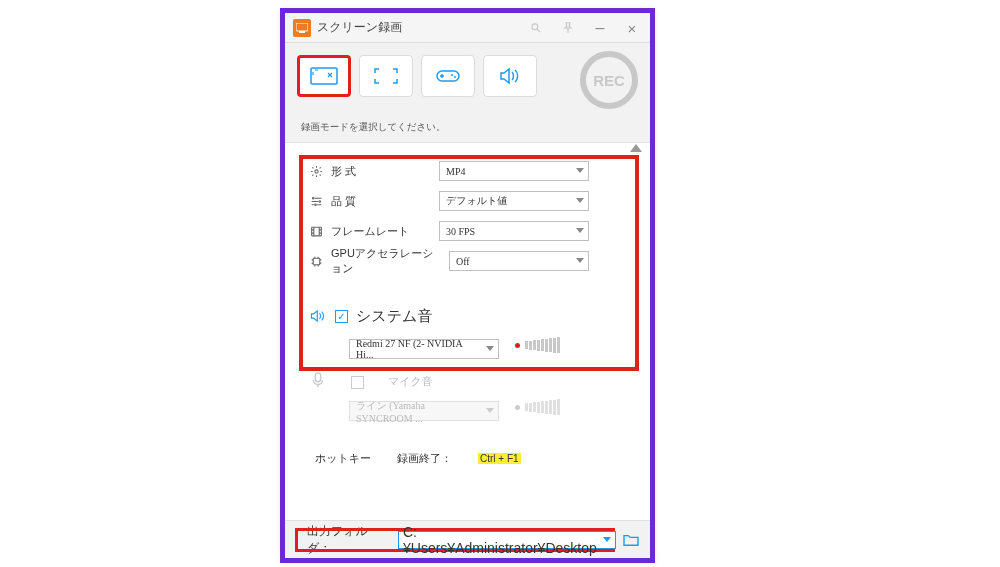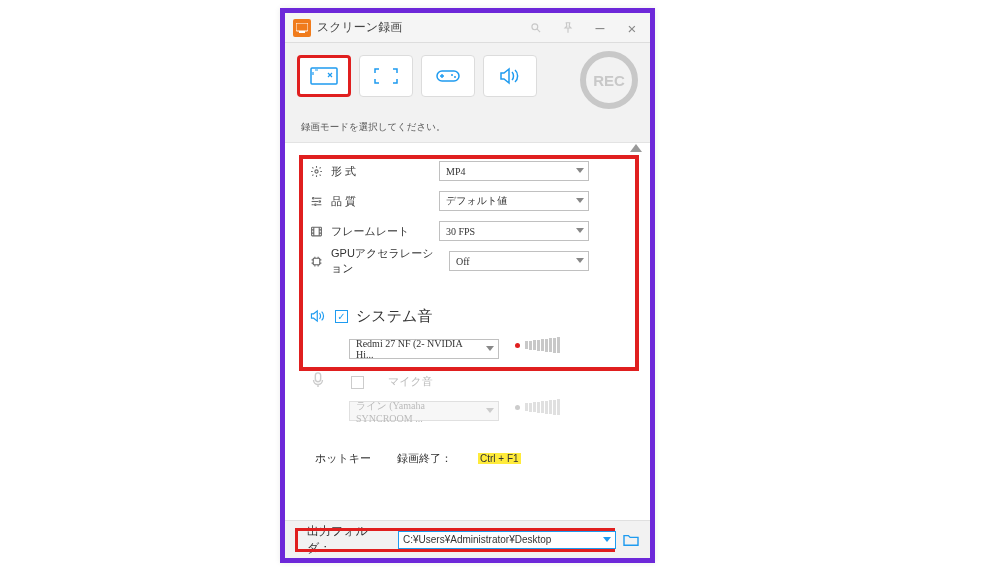--- a/index.html
+++ b/index.html
@@ -161,21 +161,21 @@
   }
   .footer-hl{
     position:absolute; left:10px; bottom:6px; width:320px; height:24px;
     border: 3px solid #e01f1f;
     pointer-events:none;
   }
   .out-label{font-size:12px;color:#333;padding-left:12px;}
   .out-select{
     flex: 0 0 218px; height:18px;
     border:1px solid #1e9bf0; background:#fff;
-    font-size:10px; color:#333;
+    font-size:14px; color:#333;
     display:flex;align-items:center; padding:0 16px 0 4px;
     position:relative;
   }
   .out-select .caret{position:absolute;right:4px;top:5px;width:0;height:0;border-left:4px solid transparent;border-right:4px solid transparent;border-top:5px solid #1e9bf0;}
   .folder-icon{ color:#1e9bf0; width:18px;height:18px; display:flex;align-items:center;justify-content:center;}
 </style>
 </head>
 <body>
 
 <div class="app">

